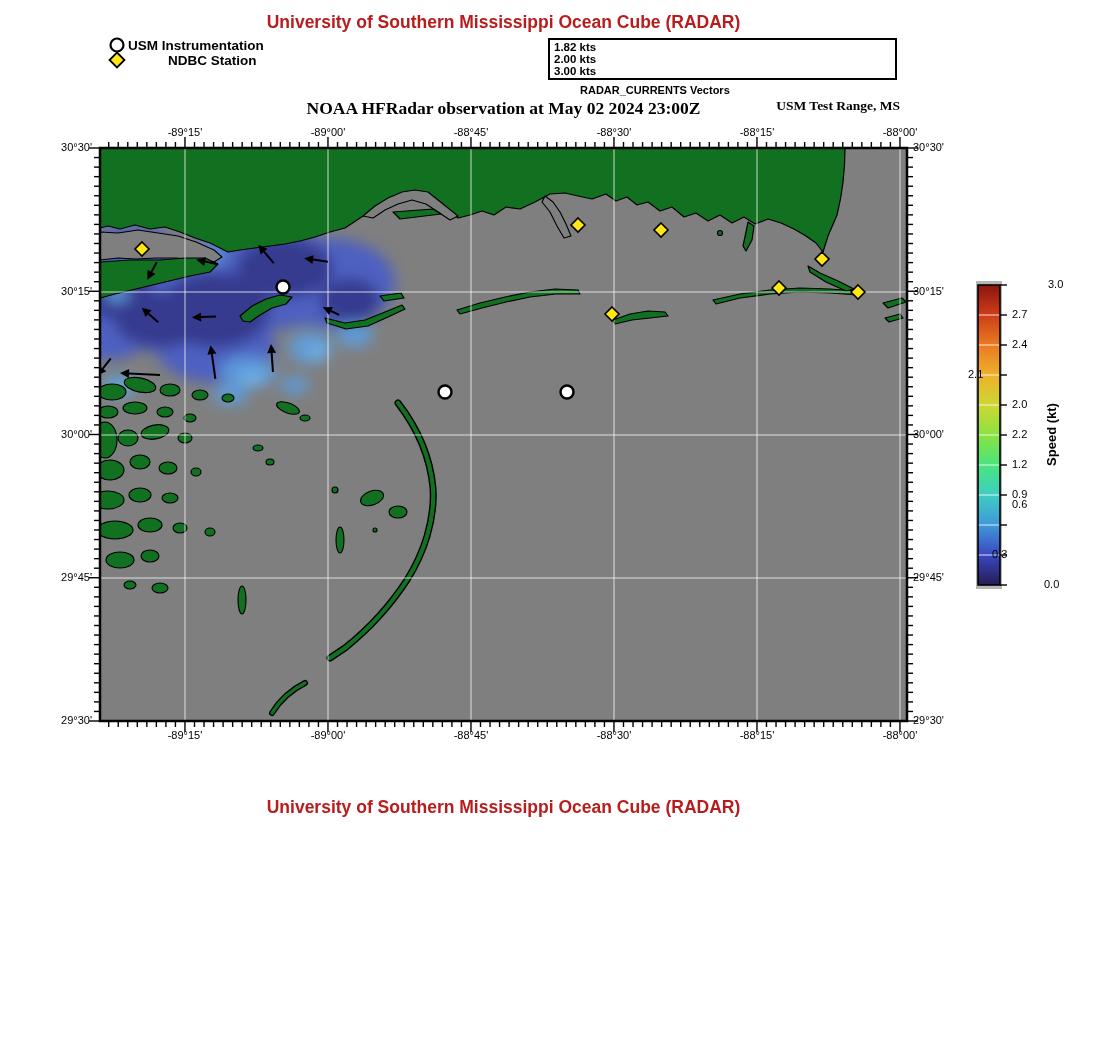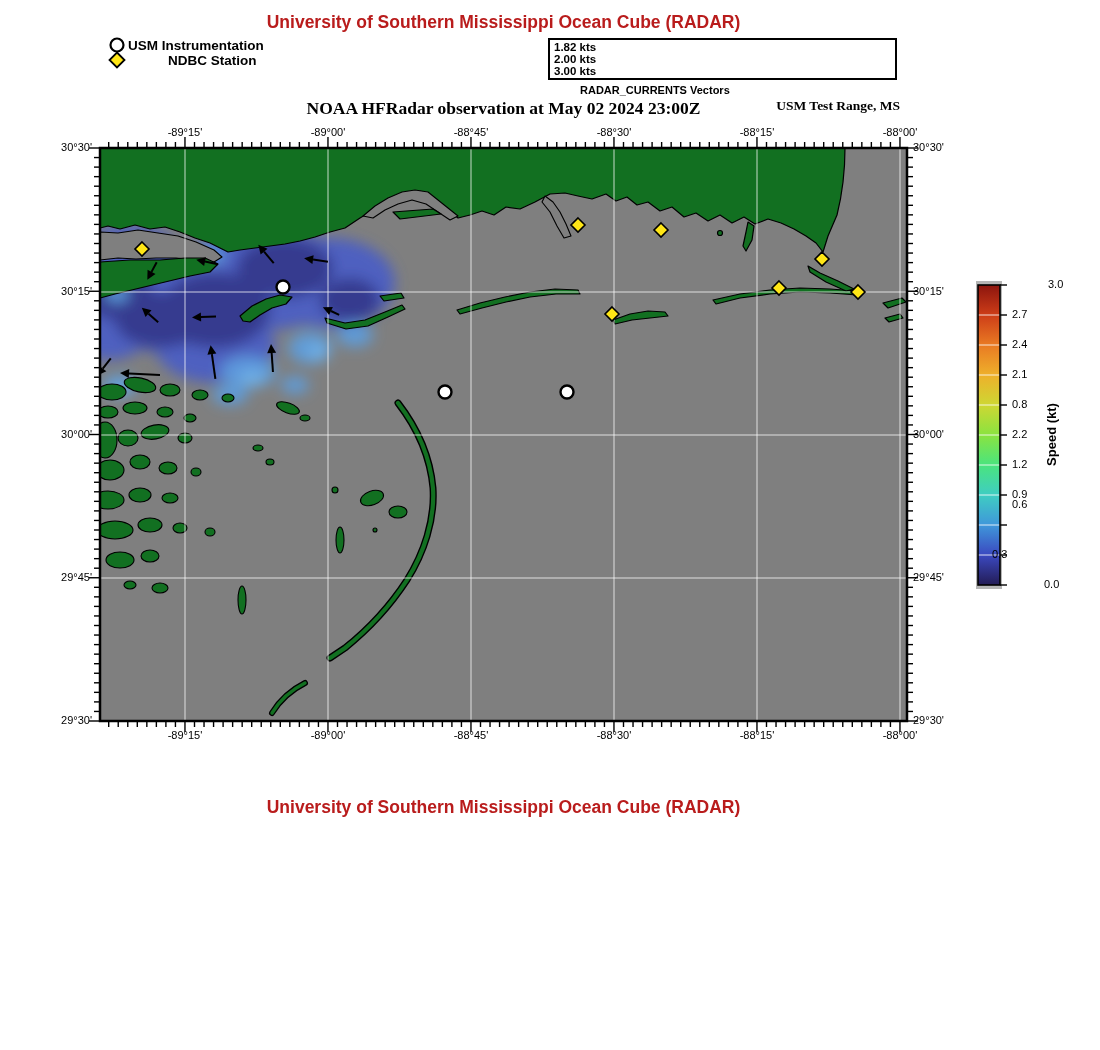--- a/index.html
+++ b/index.html
@@ -603,21 +603,21 @@
     <div class="abs tick-label" style="left:913px;top:285px;">30°15'</div>
     <div class="abs tick-label" style="left:38px;top:428px;width:54px;text-align:right;">30°00'</div>
     <div class="abs tick-label" style="left:913px;top:428px;">30°00'</div>
     <div class="abs tick-label" style="left:38px;top:571px;width:54px;text-align:right;">29°45'</div>
     <div class="abs tick-label" style="left:913px;top:571px;">29°45'</div>
     <div class="abs tick-label" style="left:38px;top:714px;width:54px;text-align:right;">29°30'</div>
     <div class="abs tick-label" style="left:913px;top:714px;">29°30'</div>
     <div class="abs cbar-label" style="left:1000px;top:278px;margin-left:48px;">3.0</div>
     <div class="abs cbar-label" style="left:1012px;top:308px;">2.7</div>
     <div class="abs cbar-label" style="left:1012px;top:338px;">2.4</div>
-    <div class="abs cbar-label" style="left:1012px;top:368px;">2.1</div>
-    <div class="abs cbar-label" style="left:1012px;top:398px;">0.8</div>
+    <div class="abs cbar-label" style="left:968px;top:368px;">2.1</div>
+    <div class="abs cbar-label" style="left:1012px;top:398px;">2.0</div>
     <div class="abs cbar-label" style="left:1012px;top:428px;">2.2</div>
     <div class="abs cbar-label" style="left:1012px;top:458px;">1.2</div>
     <div class="abs cbar-label" style="left:1012px;top:488px;">0.9</div>
     <div class="abs cbar-label" style="left:1012px;top:498px;">0.6</div>
     <div class="abs cbar-label" style="left:992px;top:548px;">0.3</div>
     <div class="abs cbar-label" style="left:1012px;top:578px;padding-left:32px;">0.0</div>
   </div>
 
 </body></html>

